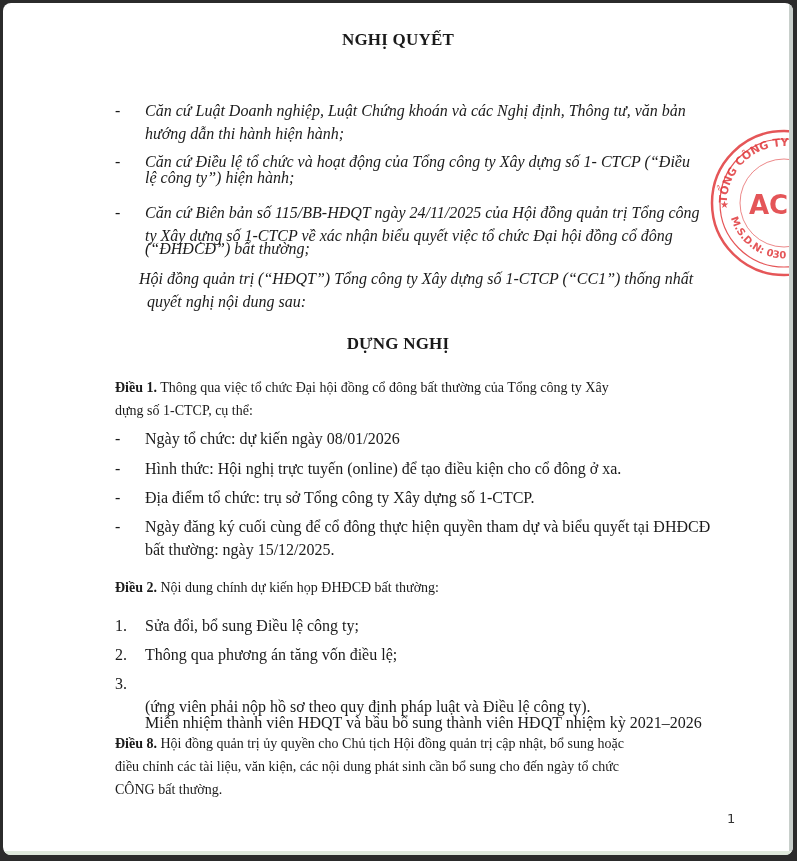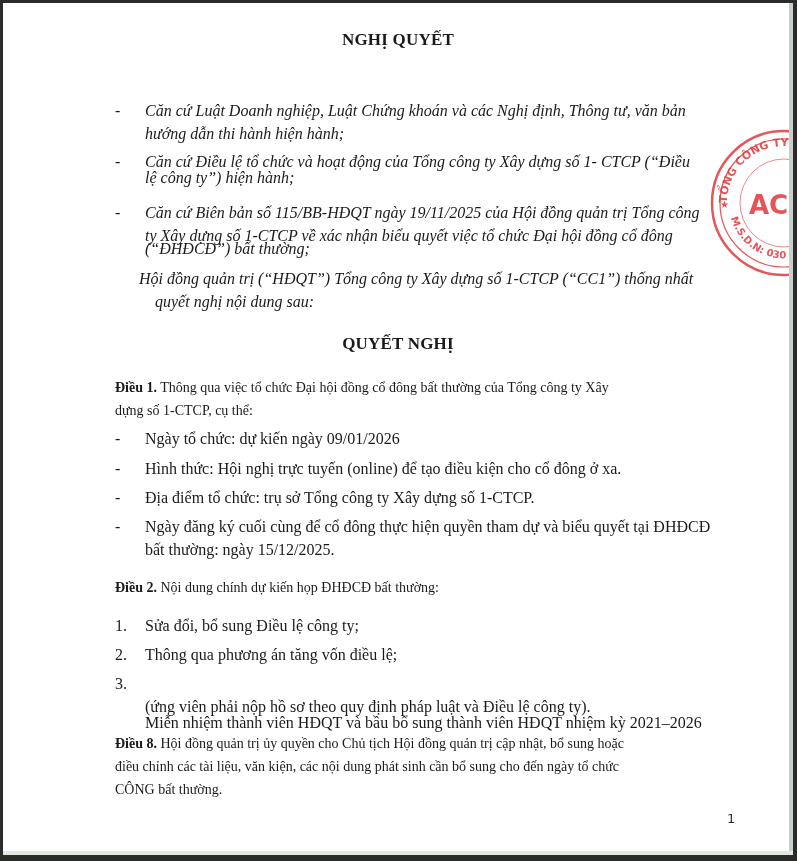--- a/index.html
+++ b/index.html
@@ -8,20 +8,21 @@
     background: #2b2b2b;
     position: relative;
     font-family: "Liberation Serif", "DejaVu Serif", serif;
     color: #1a1a1a;
   }
   .page {
     position: absolute; left: 3px; top: 3px;
     width: 790px; height: 852px;
     background: #ffffff;
     overflow: hidden;
+    border-radius: 8px;
   }
   .right-edge {
     position: absolute; right: 0; top: 0; width: 4px; height: 100%;
     background: #c8cfcb;
   }
   .bottom-edge {
     position: absolute; left: 0; bottom: 0; width: 100%; height: 4px;
     background: #dfe9dc;
   }
   .title {
@@ -58,39 +59,39 @@
       <div class="bullet-text" style="top:0;">Căn cứ Luật Doanh nghiệp, Luật Chứng khoán và các Nghị định, Thông tư, văn bản</div>
       <div class="bullet-text" style="top:23px;">hướng dẫn thi hành hiện hành;</div>
     </div>
     <div class="block ital" style="top:147px;left:0;width:790px;height:46px;">
       <span class="dash">-</span>
       <div class="bullet-text" style="top:0;">Căn cứ Điều lệ tổ chức và hoạt động của Tổng công ty Xây dựng số 1- CTCP (“Điều</div>
       <div class="bullet-text" style="top:16px;">lệ công ty”) hiện hành;</div>
     </div>
     <div class="block ital" style="top:198px;left:0;width:790px;height:69px;">
       <span class="dash">-</span>
-      <div class="bullet-text" style="top:0;">Căn cứ Biên bản số 115/BB-HĐQT ngày 19/11/2025 của Hội đồng quản trị Tổng công</div>
+      <div class="bullet-text" style="top:0;">Căn cứ Biên bản số 115/BB-HĐQT ngày 24/11/2025 của Hội đồng quản trị Tổng công</div>
       <div class="bullet-text" style="top:23px;">ty Xây dựng số 1-CTCP về xác nhận biểu quyết việc tổ chức Đại hội đồng cổ đông</div>
       <div class="bullet-text" style="top:36px;">(“ĐHĐCĐ”) bất thường;</div>
     </div>
     <div class="block ital" style="top:264px;left:0;width:656px;height:46px;padding-left:40px;">
       <div class="bullet-text" style="top:0;left:136px;">Hội đồng quản trị (“HĐQT”) Tổng công ty Xây dựng số 1-CTCP (“CC1”) thống nhất</div>
-      <div class="bullet-text" style="top:23px;left:152px;">quyết nghị nội dung sau:</div>
+      <div class="bullet-text" style="top:23px;left:144px;">quyết nghị nội dung sau:</div>
     </div>
   </div>
 
-  <div class="title" style="top:331px;font-size:17px;">QUYẾT NGHỊ</div>
+  <div class="title" style="top:331px;font-size:17px;">DỰNG NGHỊ</div>
 
   <div>
     <div class="para" style="top:373px;"><span class="b">Điều 1.</span><span> Thông qua việc tổ chức Đại hội đồng cổ đông bất thường của Tổng công ty Xây</span></div>
     <div class="para" style="top:396px;">dựng số 1-CTCP, cụ thể:</div>
 
     <div class="block" style="top:424px;left:0;width:790px;">
       <span class="dash">-</span>
-      <div class="bullet-text">Ngày tổ chức: dự kiến ngày 09/01/2026</div>
+      <div class="bullet-text">Ngày tổ chức: dự kiến ngày 08/01/2026</div>
     </div>
     <div class="block" style="top:454px;left:0;width:790px;">
       <span class="dash">-</span>
       <div class="bullet-text">Hình thức: Hội nghị trực tuyến (online) để tạo điều kiện cho cổ đông ở xa.</div>
     </div>
     <div class="block" style="top:483px;left:0;width:790px;">
       <span class="dash">-</span>
       <div class="bullet-text">Địa điểm tổ chức: trụ sở Tổng công ty Xây dựng số 1-CTCP.</div>
     </div>
     <div class="block" style="top:512px;left:0;width:790px;height:46px;">

